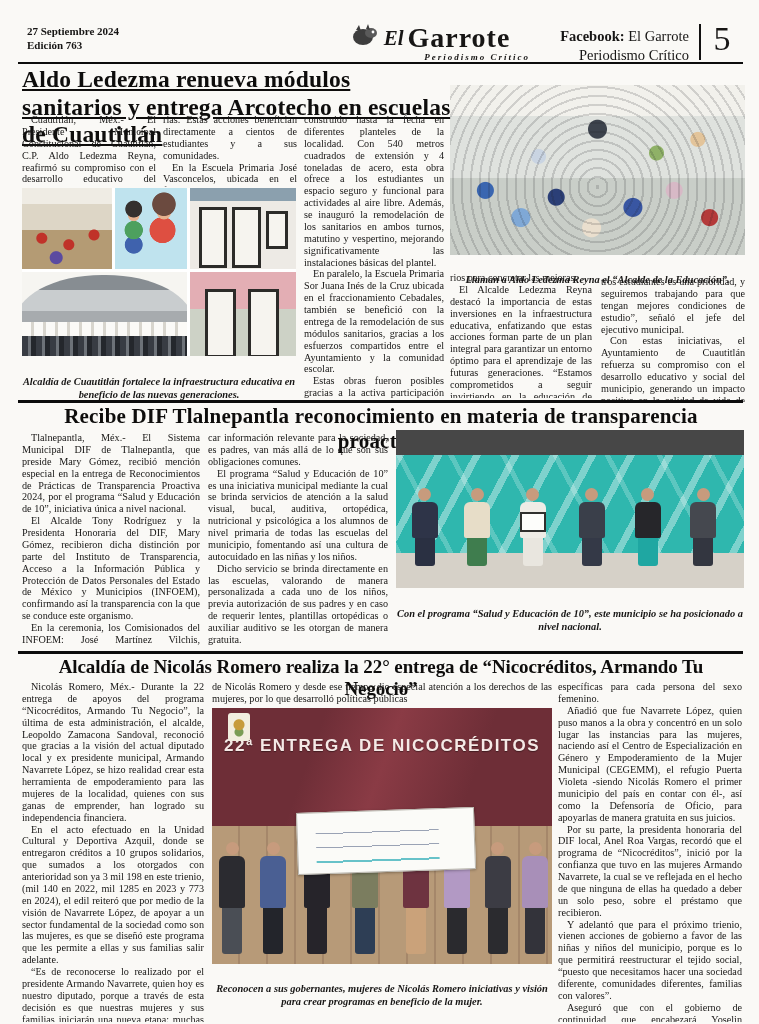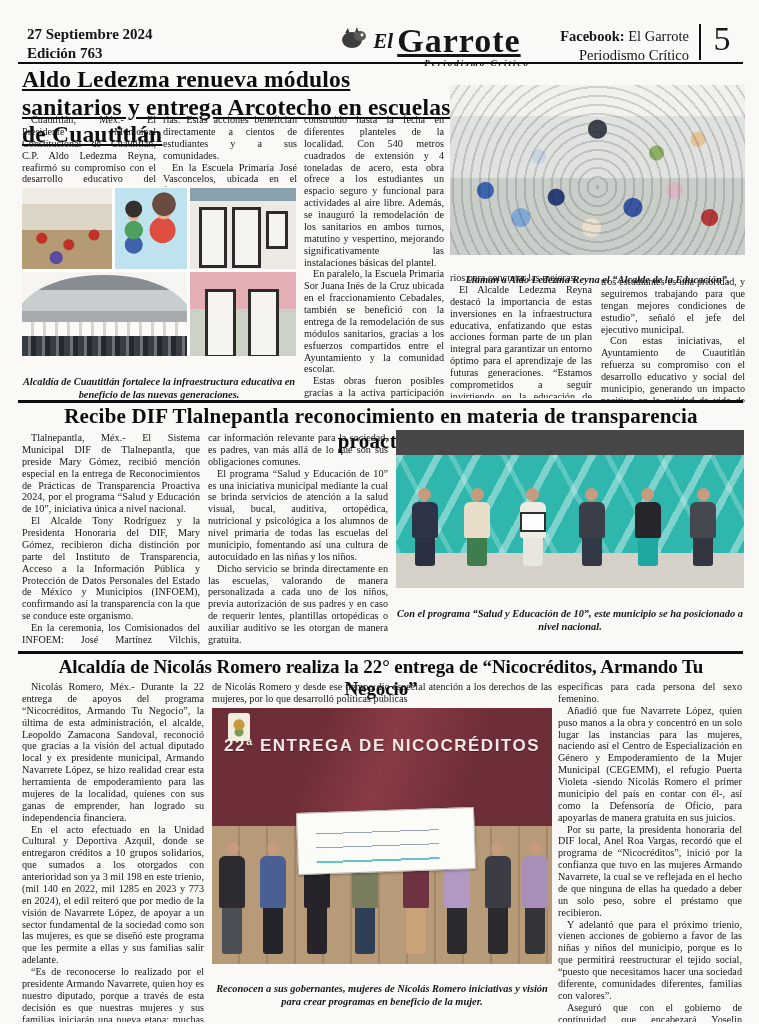--- a/index.html
+++ b/index.html
@@ -1,24 +1,24 @@
 <!DOCTYPE html>
 <html><head>
 <meta charset="utf-8">
 <style>
   html,body{margin:0;padding:0;background:#e9e8e4;}
   .page{position:relative;width:759px;height:1024px;margin:0 auto;background:#faf9f6;
         font-family:"Liberation Serif","DejaVu Serif",serif;color:#171615;overflow:hidden;}
 
   
-  .hdr-date{position:absolute;left:27px;top:25px;font-size:15px;font-weight:bold;line-height:1.25;}
+  .hdr-date{position:absolute;left:27px;top:25px;font-size:11px;font-weight:bold;line-height:1.25;}
   .masthead{position:absolute;left:330px;top:22px;width:200px;text-align:right;}
   .masthead-row{display:flex;align-items:center;justify-content:center;gap:4px;}
   .masthead-prefix{font-style:italic;font-weight:bold;font-size:21px;}
-  .masthead-title{font-weight:bold;font-size:34px;letter-spacing:1px;font-family:"Liberation Serif",serif;text-decoration:underline;}
+  .masthead-title{font-weight:bold;font-size:28px;letter-spacing:1px;font-family:"Liberation Serif",serif;}
   .masthead-tagline{font-size:9px;font-weight:bold;font-style:italic;letter-spacing:2px;margin-top:-2px;}
   .fb{position:absolute;right:70px;top:27px;text-align:right;font-size:14.5px;line-height:1.3;}
   .fb b{font-weight:bold;}
   .hdr-vline{position:absolute;right:58px;top:24px;width:2px;height:36px;background:#111;}
   .pagenum{position:absolute;right:20px;top:20px;width:34px;text-align:center;font-size:34px;}
   .rule{position:absolute;left:18px;right:16px;background:#0c0c0c;}
   .rule-hdr{top:62px;height:2px;}
   .rule-a1{top:400px;height:3px;}
   .rule-a2{top:651px;height:3px;}
 

